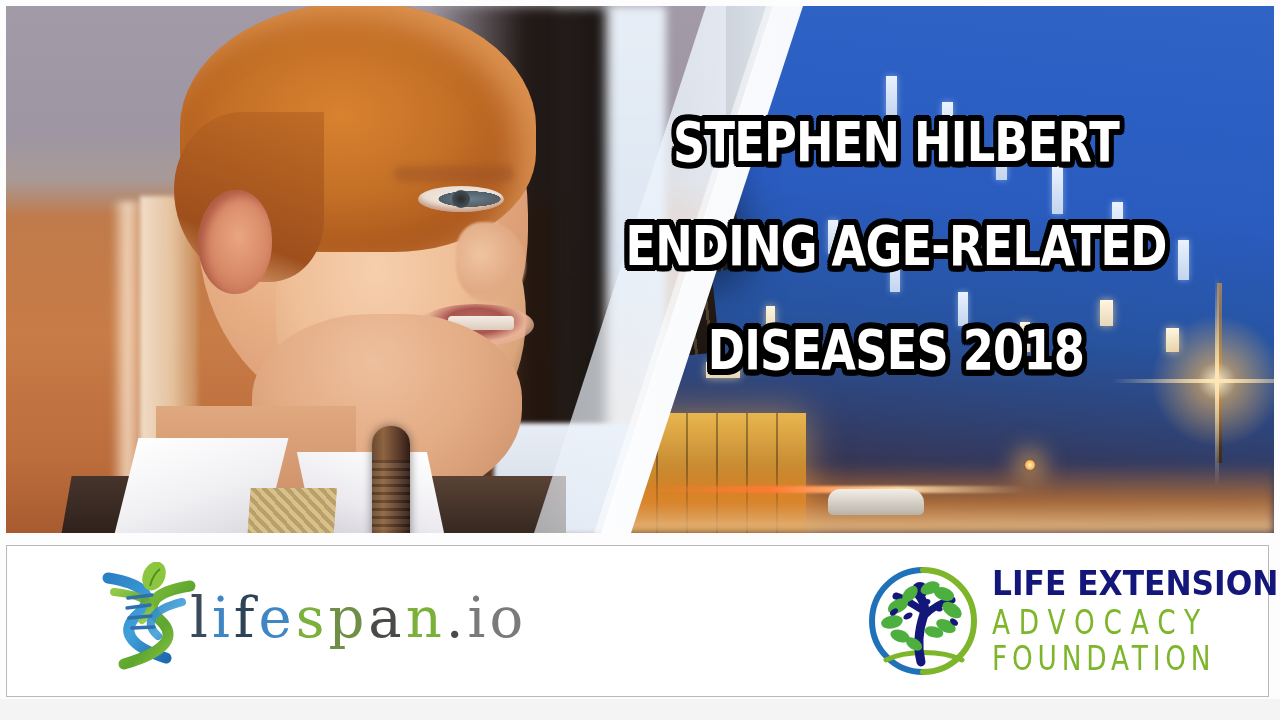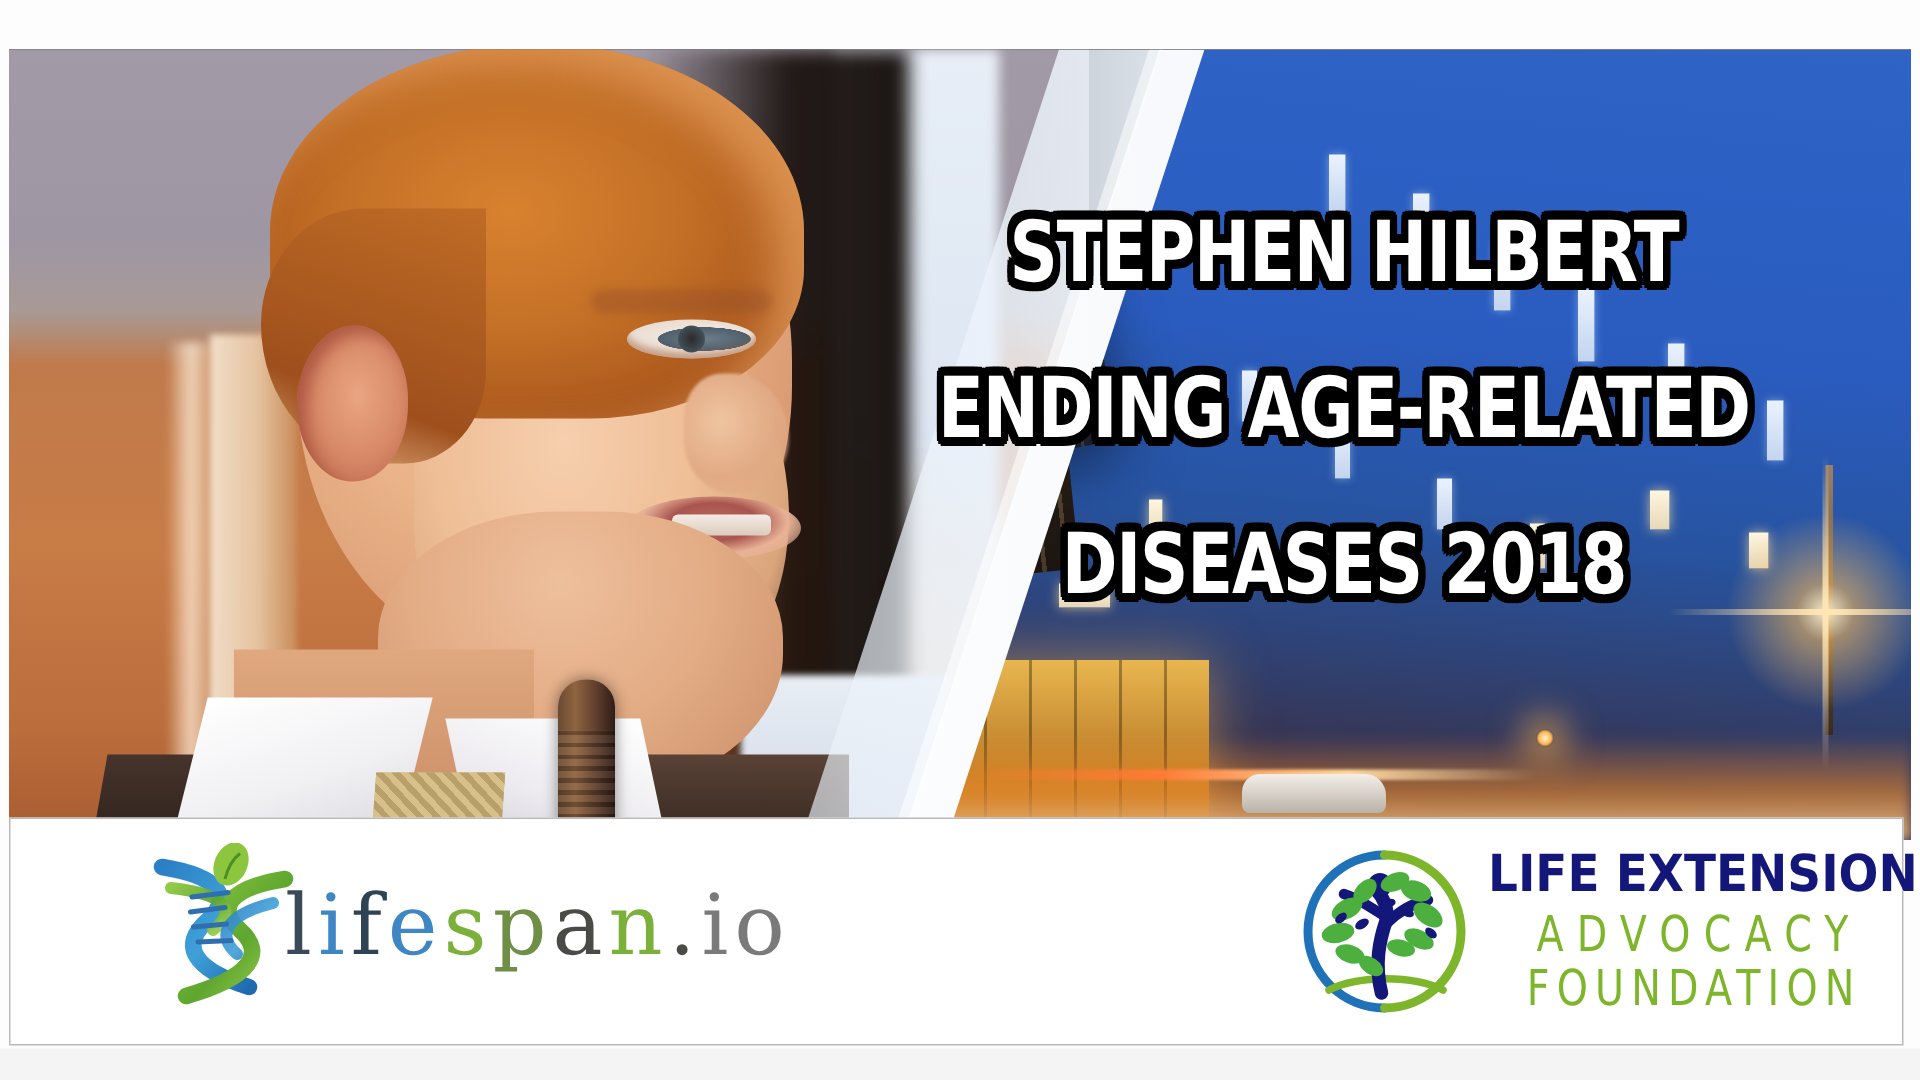--- a/index.html
+++ b/index.html
@@ -4,21 +4,21 @@
 <style>
   * { margin:0; padding:0; box-sizing:border-box; }
   html,body { width:1280px; height:720px; overflow:hidden; background:#ffffff;
               font-family:"Liberation Sans", sans-serif; }
 
   #stage { position:relative; width:1280px; height:720px; background:#fdfdfd; }
 
   
   .photo-frame {
     position:absolute; left:6px; top:6px; width:1268px; height:527px;
-    overflow:hidden; background:#000;margin-top:27px;
+    overflow:hidden; background:#000;
   }
 
   
   .left-pane {
     position:absolute; left:0; top:0; width:720px; height:527px; overflow:hidden;
   }
   .bg-wall {
     position:absolute; inset:0;
     background:
       linear-gradient(180deg,
@@ -310,21 +310,21 @@
   .ls-logo { position:absolute; left:73px; top:14px; width:420px; height:120px; }
   .ls-mark { position:absolute; left:14px; top:2px; width:110px; height:116px; }
   .ls-text {
     position:absolute; left:110px; top:30px;
     font-family:"DejaVu Serif", serif; font-size:56px; letter-spacing:4px;
     white-space:nowrap; line-height:1;
   }
   .ls-text span{ display:inline-block; }
 
   
-  .leaf-logo { position:absolute; right:44px; top:14px; width:360px; height:122px;text-align:right; }
+  .leaf-logo { position:absolute; right:44px; top:14px; width:360px; height:122px; }
   .leaf-mark { position:absolute; left:0; top:4px; width:118px; height:115px; }
   .leaf-text { position:absolute; left:128px; top:6px; }
   .leaf-l1 {
     font-family:"DejaVu Sans", sans-serif; font-weight:700; font-size:34px;
     color:#14177a; letter-spacing:0px; line-height:1;
     transform:scaleX(.92); transform-origin:left center; white-space:nowrap;
   }
   .leaf-l2, .leaf-l3 {
     font-family:"DejaVu Sans", sans-serif; font-weight:400; font-size:33px;
     color:#7db52b; line-height:1.02; white-space:nowrap;

